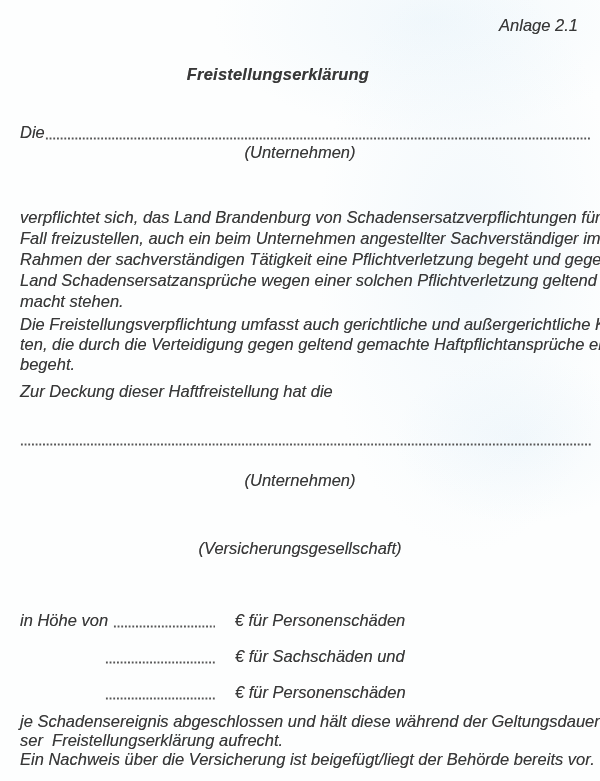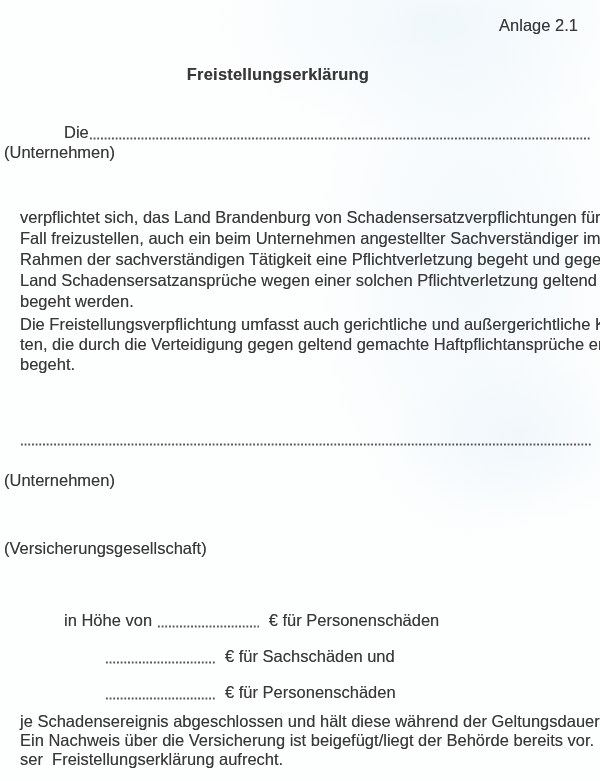--- a/index.html
+++ b/index.html
@@ -11,20 +11,21 @@
   .page {
     position: relative;
     width: 600px;
     height: 781px;
     background: #fdfefe;
     font-family: "Liberation Sans", "DejaVu Sans", sans-serif;
     font-size: 16.5px;
     color: #383838;
     overflow: hidden;
     text-shadow: 0 0 0.5px rgba(56,56,56,0.55);
+    font-style: italic;
   }
   
   .page::before {
     content: "";
     position: absolute;
     inset: 0;
     pointer-events: none;
     background:
       radial-gradient(ellipse 220px 420px at 470px 260px, rgba(205,228,244,0.22), transparent 70%),
       radial-gradient(ellipse 300px 160px at 430px 20px, rgba(210,232,246,0.28), transparent 72%),
@@ -49,51 +50,51 @@
     width: 556px;
     text-align: center;
     font-weight: bold;
     line-height: 21px;
     letter-spacing: 0.2px;
   }
   .caption {
     position: absolute;
     left: 4px;
     width: 592px;
+    text-align: center;
     line-height: 21px;
   }
   .dotrow {
     position: absolute;
     left: 20px;
     right: 9px;
     display: flex;
     height: 21px;
     line-height: 21px;
   }
   .dotrow .lbl {
     flex: 0 0 auto;
     white-space: pre;
-    margin-left: 44px;
   }
   .dotfill {
     flex: 1 1 auto;
     background-image: radial-gradient(circle at 50% 50%, #565656 0.85px, transparent 1.35px);
     background-size: 3.7px 3px;
     background-repeat: repeat-x;
     background-position: left bottom 3.5px;
   }
   .dotfix {
     flex: 0 0 auto;
     background-image: radial-gradient(circle at 50% 50%, #565656 0.85px, transparent 1.35px);
     background-size: 3.7px 3px;
     background-repeat: repeat-x;
     background-position: left bottom 3.5px;
   }
   .euro { right: auto; }
-  .euro .suffix { margin-left: 10px; white-space: pre; }
+  .euro .suffix { margin-left: 20px; white-space: pre; }
   .w102 { width: 102px; }
   .w110 { width: 110px; }
   .para { position: absolute; left: 20px; right: 5px; }
   .lh21 { line-height: 21px; }
   .lh20 { line-height: 20px; }
   .lh19 { line-height: 19px; }
   .pline { white-space: pre; }
 </style>
 </head>
 <body>
@@ -109,29 +110,30 @@
     <span class="dotfill"></span>
   </div>
   <div class="caption" style="top:142px">(Unternehmen)</div>
 
 
   <div class="para lh21" style="top:207px">
     <div class="pline">verpflichtet sich, das Land Brandenburg von Schadensersatzverpflichtungen für den</div>
     <div class="pline">Fall freizustellen, auch ein beim Unternehmen angestellter Sachverständiger im</div>
     <div class="pline">Rahmen der sachverständigen Tätigkeit eine Pflichtverletzung begeht und gegen das</div>
     <div class="pline">Land Schadensersatzansprüche wegen einer solchen Pflichtverletzung geltend ge-</div>
-    <div class="pline">begeht werden.</div>
+    <div class="pline">macht stehen.</div>
   </div>
 
   <div class="para lh20" style="top:314px">
     <div class="pline">Die Freistellungsverpflichtung umfasst auch gerichtliche und außergerichtliche Kos-</div>
     <div class="pline">ten, die durch die Verteidigung gegen geltend gemachte Haftpflichtansprüche ent-</div>
     <div class="pline">begeht.</div>
   </div>
 
+  <div class="abs pline" style="top:381px">Zur Deckung dieser Haftfreistellung hat die</div>
 
   <div class="dotrow" style="top:428px">
     <span class="dotfill"></span>
   </div>
   <div class="caption" style="top:470px">(Unternehmen)</div>
 
   <div class="caption" style="top:538px">(Versicherungsgesellschaft)</div>
 
 
   <div class="dotrow euro" style="top:610px">
@@ -143,17 +145,17 @@
     <span class="dotfix w110"></span>
     <span class="suffix">€ für Sachschäden und</span>
   </div>
   <div class="dotrow euro" style="top:682px; left:105px">
     <span class="dotfix w110"></span>
     <span class="suffix">€ für Personenschäden</span>
   </div>
 
   <div class="para lh19" style="top:712px">
     <div class="pline">je Schadensereignis abgeschlossen und hält diese während der Geltungsdauer die-</div>
+    <div class="pline">ser  Freistellungserklärung aufrecht.</div>
     <div class="pline">Ein Nachweis über die Versicherung ist beigefügt/liegt der Behörde bereits vor.</div>
-    <div class="pline">ser  Freistellungserklärung aufrecht.</div>
   </div>
 
 </div>
 
 </body></html>

